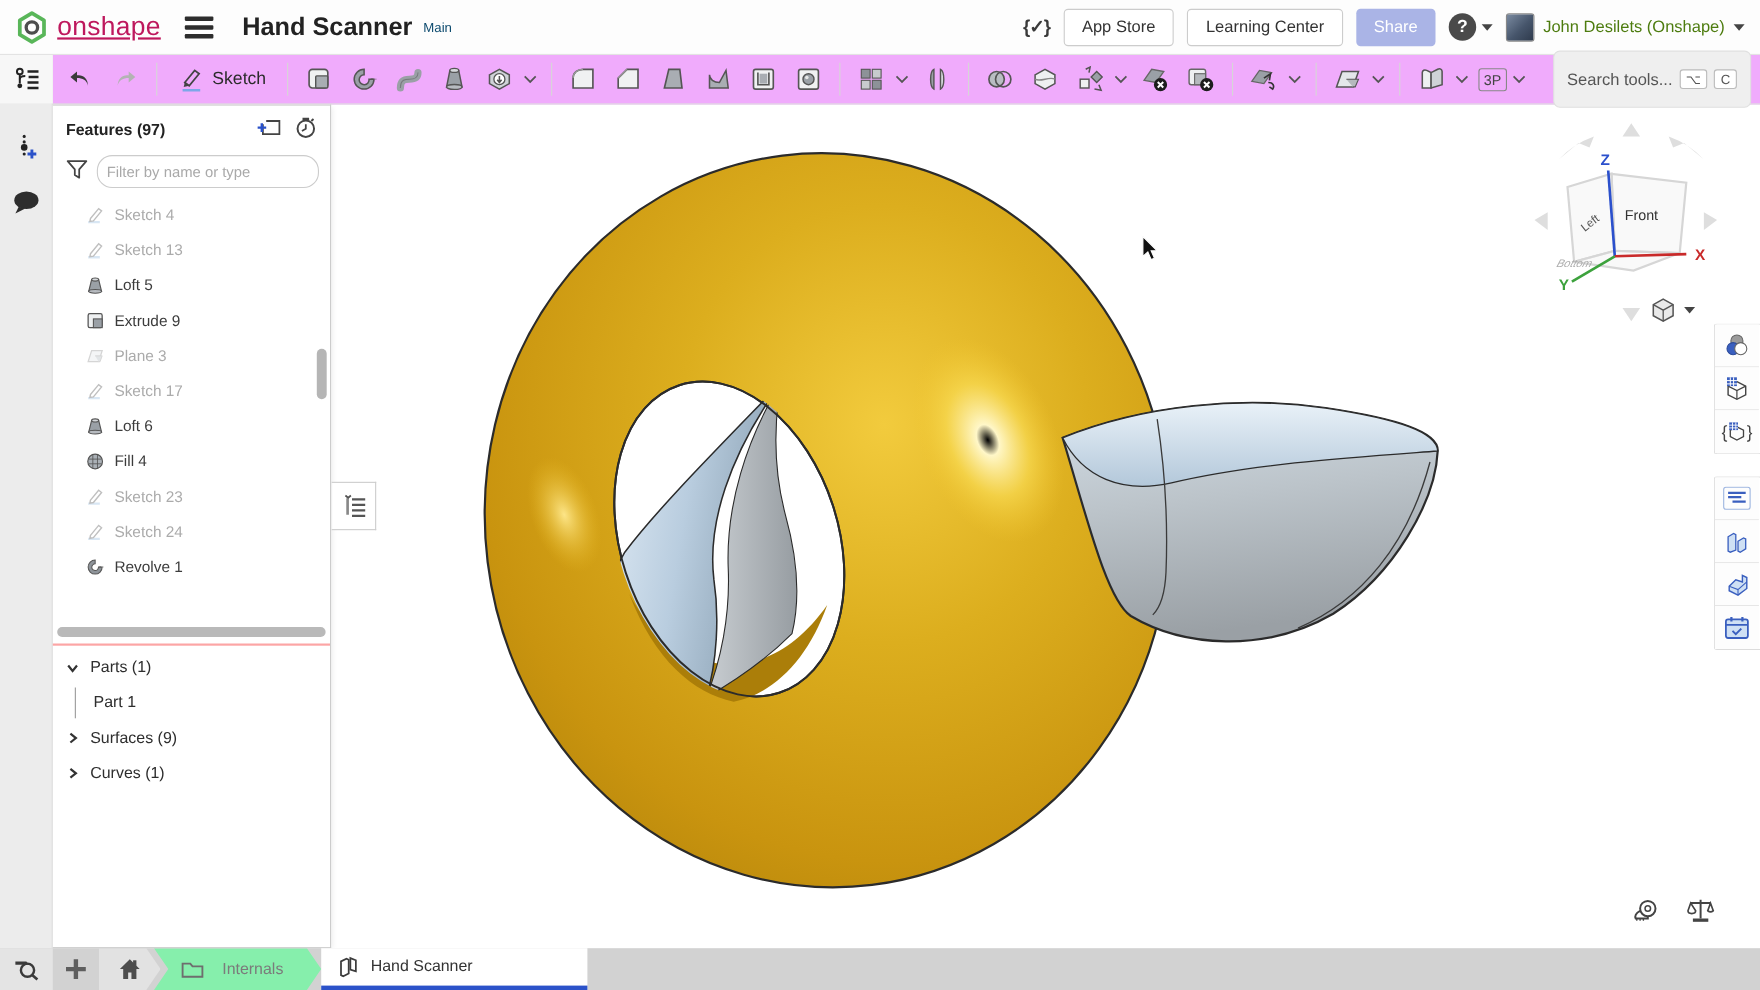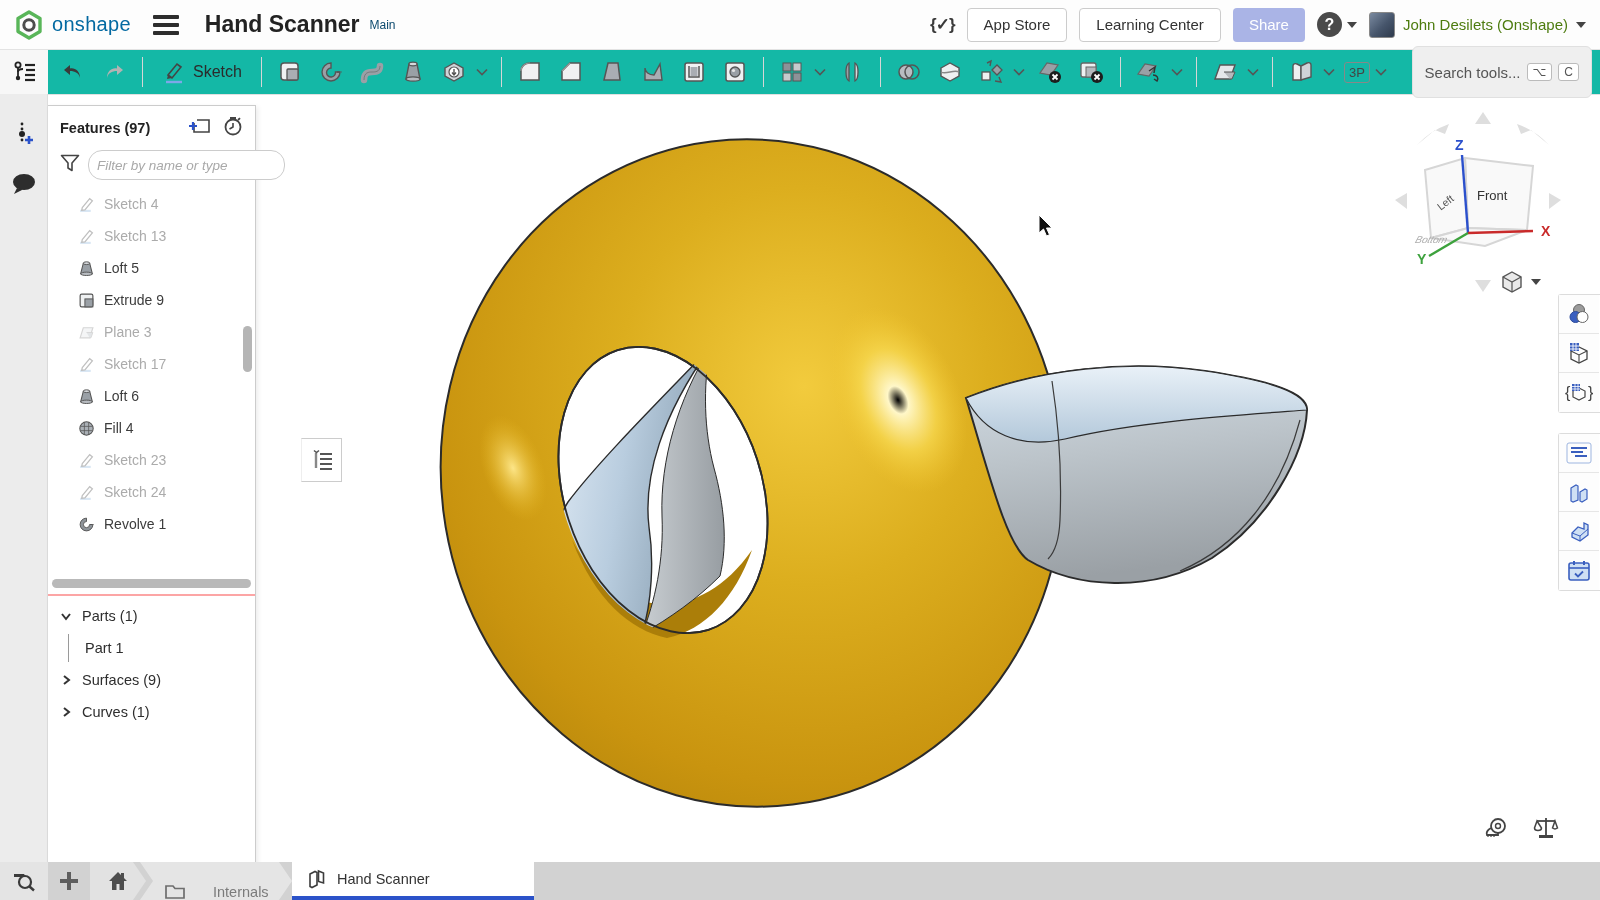--- a/index.html
+++ b/index.html
@@ -4,40 +4,40 @@
 <style>
   * { margin:0; padding:0; box-sizing:border-box; }
   html,body { width:1600px; height:900px; overflow:hidden; background:#fff;
     font-family:"Liberation Sans", sans-serif; }
   #app { position:relative; width:1600px; height:900px; background:#fff; }
 
   
   .header { position:absolute; left:0; top:0; width:1600px; height:50px; background:#fdfdfd;
     border-bottom:1px solid #e3e3e3; display:flex; align-items:center; padding:0 14px; }
   .logo-wrap { display:flex; align-items:center; gap:8px; }
-  .brand { font-size:20px; color:#0369a1; letter-spacing:.3px; }
+  .brand { font-size:24px; color:#be185d; letter-spacing:.3px;text-decoration:underline; }
   .hamburger { margin-left:22px; cursor:pointer; }
   .hamburger div { width:26px; height:4px; background:#2d2d2d; border-radius:1px; margin:4px 0; }
   .doc-title { margin-left:26px; font-size:23px; font-weight:bold; color:#222; }
   .workspace { margin-left:10px; font-size:12px; color:#0c4a6e; }
   .header-right { margin-left:auto; display:flex; align-items:center; gap:12px; }
   .fs-icon { font-size:17px; color:#3a3a3a; font-weight:bold; letter-spacing:-1px; }
   .hbtn { background:#fff; border:1px solid #ccc; border-radius:4px; height:34px; padding:0 16px;
     font-size:15px; color:#333; display:flex; align-items:center; cursor:pointer; }
   .share-btn { background:#aab4e6; border:none; color:#fff; }
   .help-circle { width:25px; height:25px; border-radius:50%; background:#4a4a4a; color:#fff;
     font-weight:bold; font-size:16px; display:flex; align-items:center; justify-content:center; }
   .caret { width:0; height:0; border-left:5px solid transparent; border-right:5px solid transparent;
     border-top:6px solid #444; display:inline-block; }
   .avatar { width:26px; height:26px; border-radius:3px;
     background:linear-gradient(135deg,#7a8aa0 0%,#46556b 55%,#2e3a4c 100%); border:1px solid #888; }
   .user-name { font-size:15px; color:#4d7c0f; }
 
   
-  .toolbar { position:absolute; left:48px; top:50px; width:1552px; height:45px; background:#14b8a6;
+  .toolbar { position:absolute; left:48px; top:50px; width:1552px; height:45px; background:#f0abfc;
     border-bottom:1px solid #e0e0e0; display:flex; align-items:center; padding:0 8px; gap:7px; }
   .tb-icon { width:34px; height:34px; display:flex; align-items:center; justify-content:center;
     cursor:pointer; border-radius:3px; flex:0 0 auto; }
   .tb-icon svg { display:block; }
   .tb-sep { width:1px; height:30px; background:#d6d6d6; margin:0 4px; flex:0 0 auto; }
   .tb-chevron { width:16px; height:34px; display:flex; align-items:center; justify-content:center; cursor:pointer; margin-left:-4px; }
   .sketch-btn { display:flex; align-items:center; gap:7px; padding:0 8px; height:36px; cursor:pointer; }
   .sketch-btn span.lbl { font-size:16px; color:#2b2b2b; }
   .search-tools { margin-left:auto; background:#efefef; border:1px solid #e0e0e0; border-radius:6px;
     height:52px; display:flex; align-items:center; gap:6px; padding:0 12px; color:#555; font-size:15px; cursor:text; }
@@ -45,29 +45,29 @@
     padding:1px 5px; min-width:18px; text-align:center; }
   .tp-box { border:1px solid #888; border-radius:3px; font-size:13px; color:#444; padding:2px 4px; }
 
   
   .left-rail { position:absolute; left:0; top:50px; width:48px; height:850px; background:#ececec;
     border-right:1px solid #ddd; }
   .rail-btn { width:48px; height:44px; display:flex; align-items:center; justify-content:center; cursor:pointer; }
   .rail-btn.active { background:#f7f7f7; }
 
   
-  .features-panel { position:absolute; left:48px; top:105px; width:208px; height:767px; background:#fff;
+  .features-panel { position:absolute; left:48px; top:95px; width:253px; height:767px; background:#fff;
     border:1px solid #ccc; border-left:none; box-shadow:2px 2px 5px rgba(0,0,0,.08); }
   .fp-header { display:flex; align-items:center; padding:10px 12px 6px 12px; }
   .fp-title { font-size:14.5px; font-weight:bold; color:#222; }
   .fp-hicons { margin-left:auto; display:flex; gap:12px; }
   .fp-hicons span { cursor:pointer; }
   .fp-filter { display:flex; align-items:center; gap:8px; padding:4px 10px 8px 12px; }
   .fp-filter input { flex:1; height:30px; border:1px solid #ccc; border-radius:14px; padding:0 8px;
-    font-size:13.5px; font-style:italic; color:#444; font-family:"Liberation Sans",sans-serif; }
+    font-size:13.5px; color:#444; font-family:"Liberation Sans",sans-serif; }
   .fp-filter input::placeholder { color:#a9a9a9; }
   .feat-list { position:relative; height:388px; overflow:hidden; }
   .feat-row { display:flex; align-items:center; gap:9px; height:32px; padding-left:30px; cursor:pointer; }
   .feat-row .feat-icon { width:17px; height:17px; flex:0 0 auto; }
   .feat-row .feat-label { font-size:14px; color:#3c3c3c; }
   .feat-row.dim .feat-label { color:#ababab; }
   .feat-row.dim .feat-icon { opacity:.55; }
   .v-scroll { position:absolute; right:3px; top:138px; width:9px; height:46px; background:#b5b5b5; border-radius:5px; }
   .h-scroll { height:9px; background:#b9b9b9; border-radius:5px; margin:3px 4px 0 4px; }
   .fp-groups { border-top:2px solid #fca5a5; margin-top:6px; padding-top:4px; }
@@ -93,23 +93,23 @@
   .cursor { position:absolute; left:1037px; top:214px; }
 
   
   .tabbar { position:absolute; left:0; top:862px; width:1600px; height:38px; background:#d2d2d2;
     display:flex; align-items:stretch; }
   .tb-rail-cell { width:48px; background:#e4e4e4; display:flex; align-items:center; justify-content:center; cursor:pointer; }
   .add-tab { width:42px; display:flex; align-items:center; justify-content:center; color:#5e5e5e;
     font-size:28px; font-weight:bold; cursor:pointer; }
   .home-tab { width:56px; background:#e2e2e2; clip-path:polygon(0 0, calc(100% - 13px) 0, 100% 50%, calc(100% - 13px) 100%, 0 100%);
     display:flex; align-items:center; justify-content:center; cursor:pointer; }
-  .folder-tab { width:152px; margin-left:-6px; background:#e5e5e5;
+  .folder-tab { width:152px; margin-left:-6px; background:#86efac;
     clip-path:polygon(0 0, calc(100% - 13px) 0, 100% 50%, calc(100% - 13px) 100%, 0 100%, 13px 50%);
-    display:flex; align-items:flex-end; gap:27px; padding-left:24px; cursor:pointer; }
+    display:flex; align-items:center; gap:16px; padding-left:24px; cursor:pointer; }
   .folder-tab .tab-lbl { font-size:14.5px; color:#7b7b7b; }
   .active-tab { width:242px; background:#fff; border-bottom:4px solid #2b52c9; display:flex;
     align-items:center; gap:9px; padding-left:14px; cursor:pointer; }
   .active-tab .tab-lbl { font-size:14.5px; color:#333; }
 </style>
 </head>
 <body>
 
 <div id="app">
 

